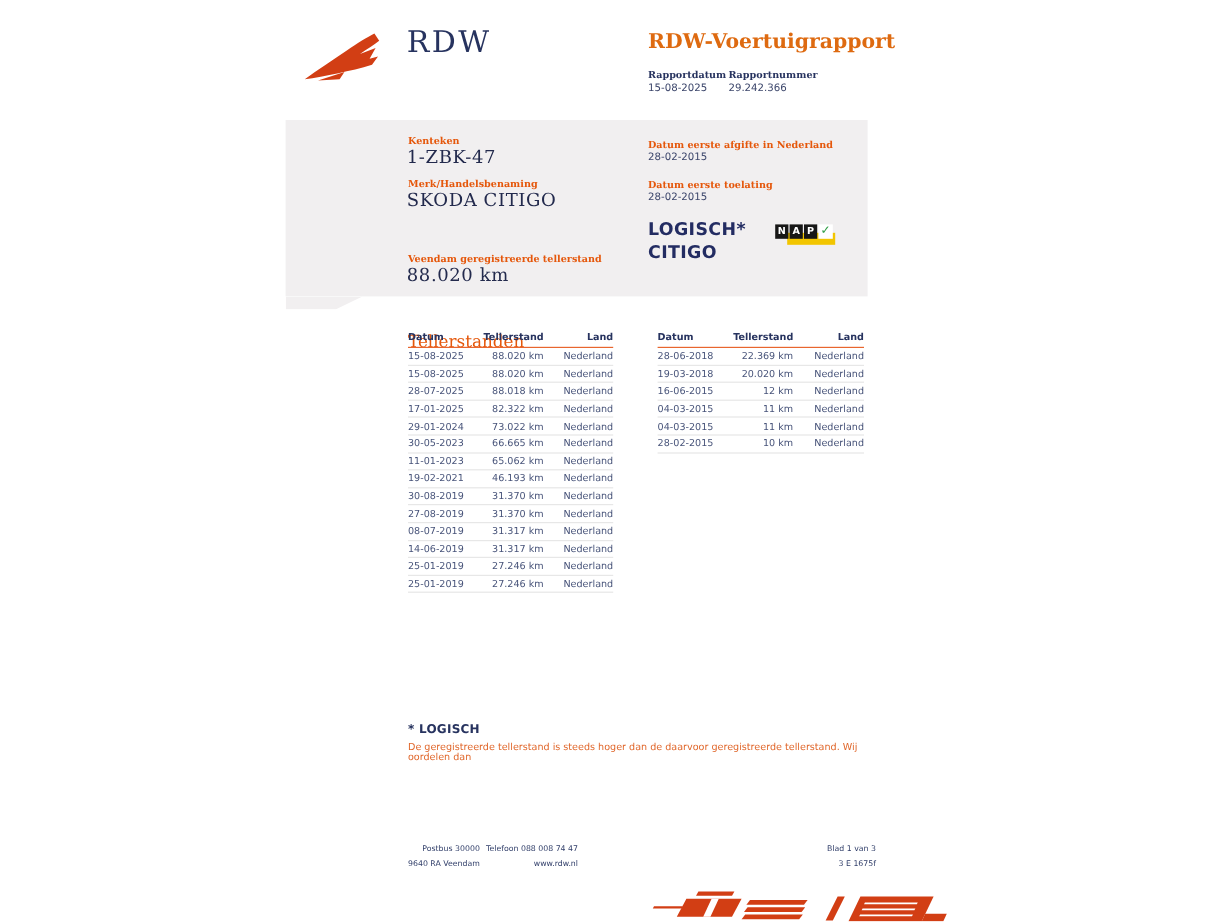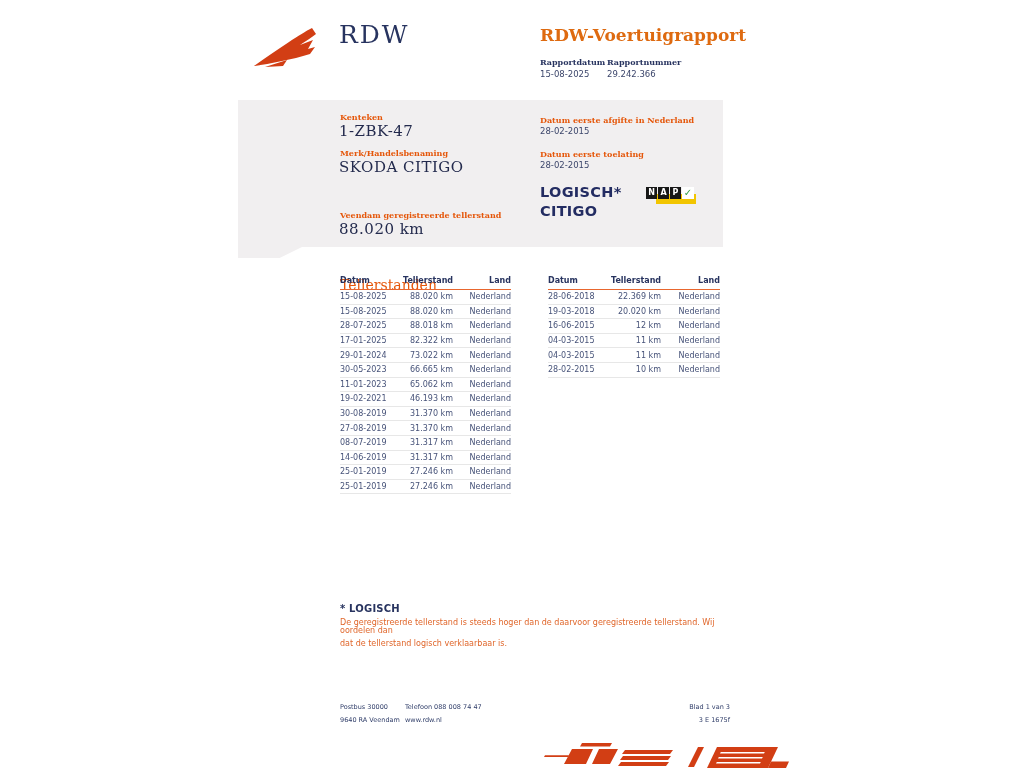--- a/index.html
+++ b/index.html
@@ -67,21 +67,21 @@
   .t-row span{font-size:8px;color:#475379;}
   .t-row .c1,.t-row .c2{text-align:right;}
 
   
   #footnote{left:340px;top:603px;width:400px;}
   #footnote-title{font-size:10px;font-weight:bold;color:#27335f;letter-spacing:0.2px;}
   .footnote-line{font-size:8px;color:#e0662a;margin-top:5px;line-height:8px;}
 
   
   #footer{left:340px;top:701px;width:390px;height:24px;font-size:6.5px;color:#33406b;}
-  #footer .col{position:absolute;line-height:13px;}
+  #footer .col{position:absolute;line-height:13px;text-align:right;}
   #footer .c-addr{left:0;}
   #footer .c-contact{left:65px;}
   #footer .c-page{right:0;text-align:right;}
 
   
   #deco{left:542px;top:740px;width:248px;height:28px;}
 </style>
 </head>
 <body>
 
@@ -241,21 +241,20 @@
     <div class="t-row">
       <span class="c0">28-02-2015</span>
       <span class="c1">10 km</span>
       <span class="c2">Nederland</span>
     </div>
   </div>
 
 <div class="abs" id="footnote">
   <div id="footnote-title">* LOGISCH</div>
   <div class="footnote-line">De geregistreerde tellerstand is steeds hoger dan de daarvoor geregistreerde tellerstand. Wij oordelen dan</div>
-  <div class="footnote-line">dat de tellerstand logisch verklaarbaar is.</div>
 </div>
 
 <div class="abs" id="footer">
   <div class="col c-addr">
     <div>Postbus 30000</div>
     <div>9640 RA Veendam</div>
   </div>
   <div class="col c-contact">
     <div>Telefoon 088 008 74 47</div>
     <div>www.rdw.nl</div>

